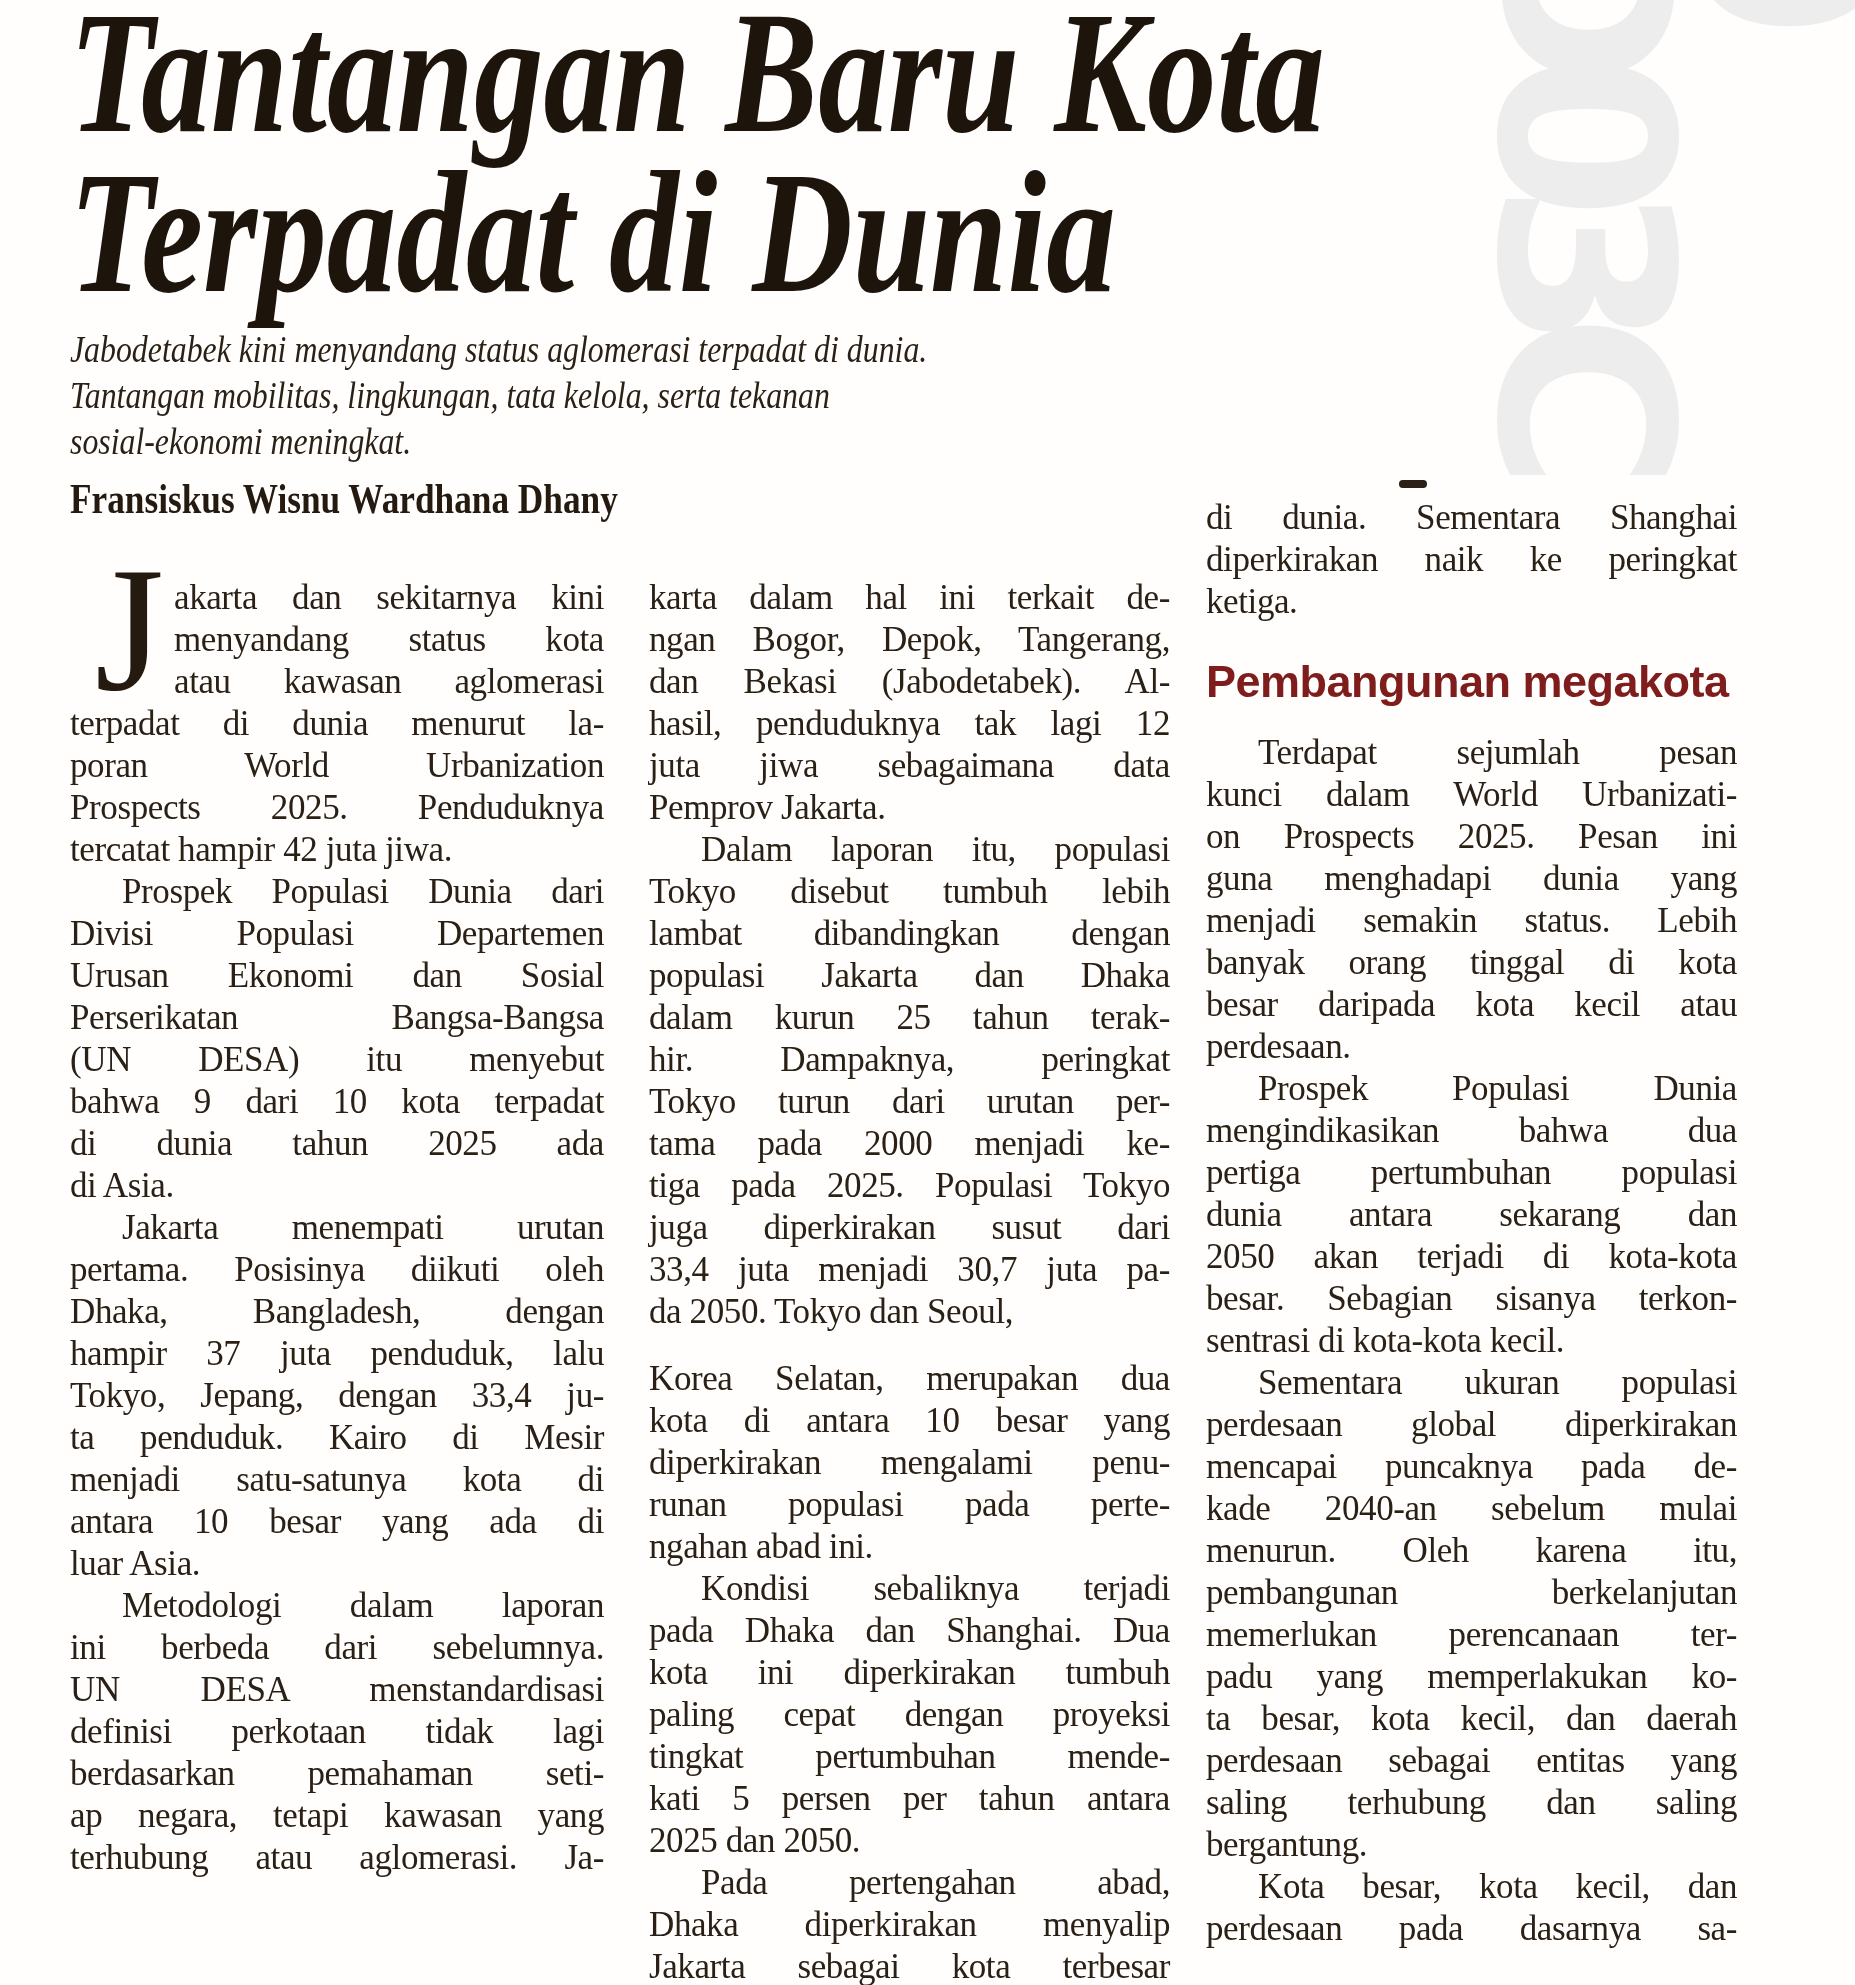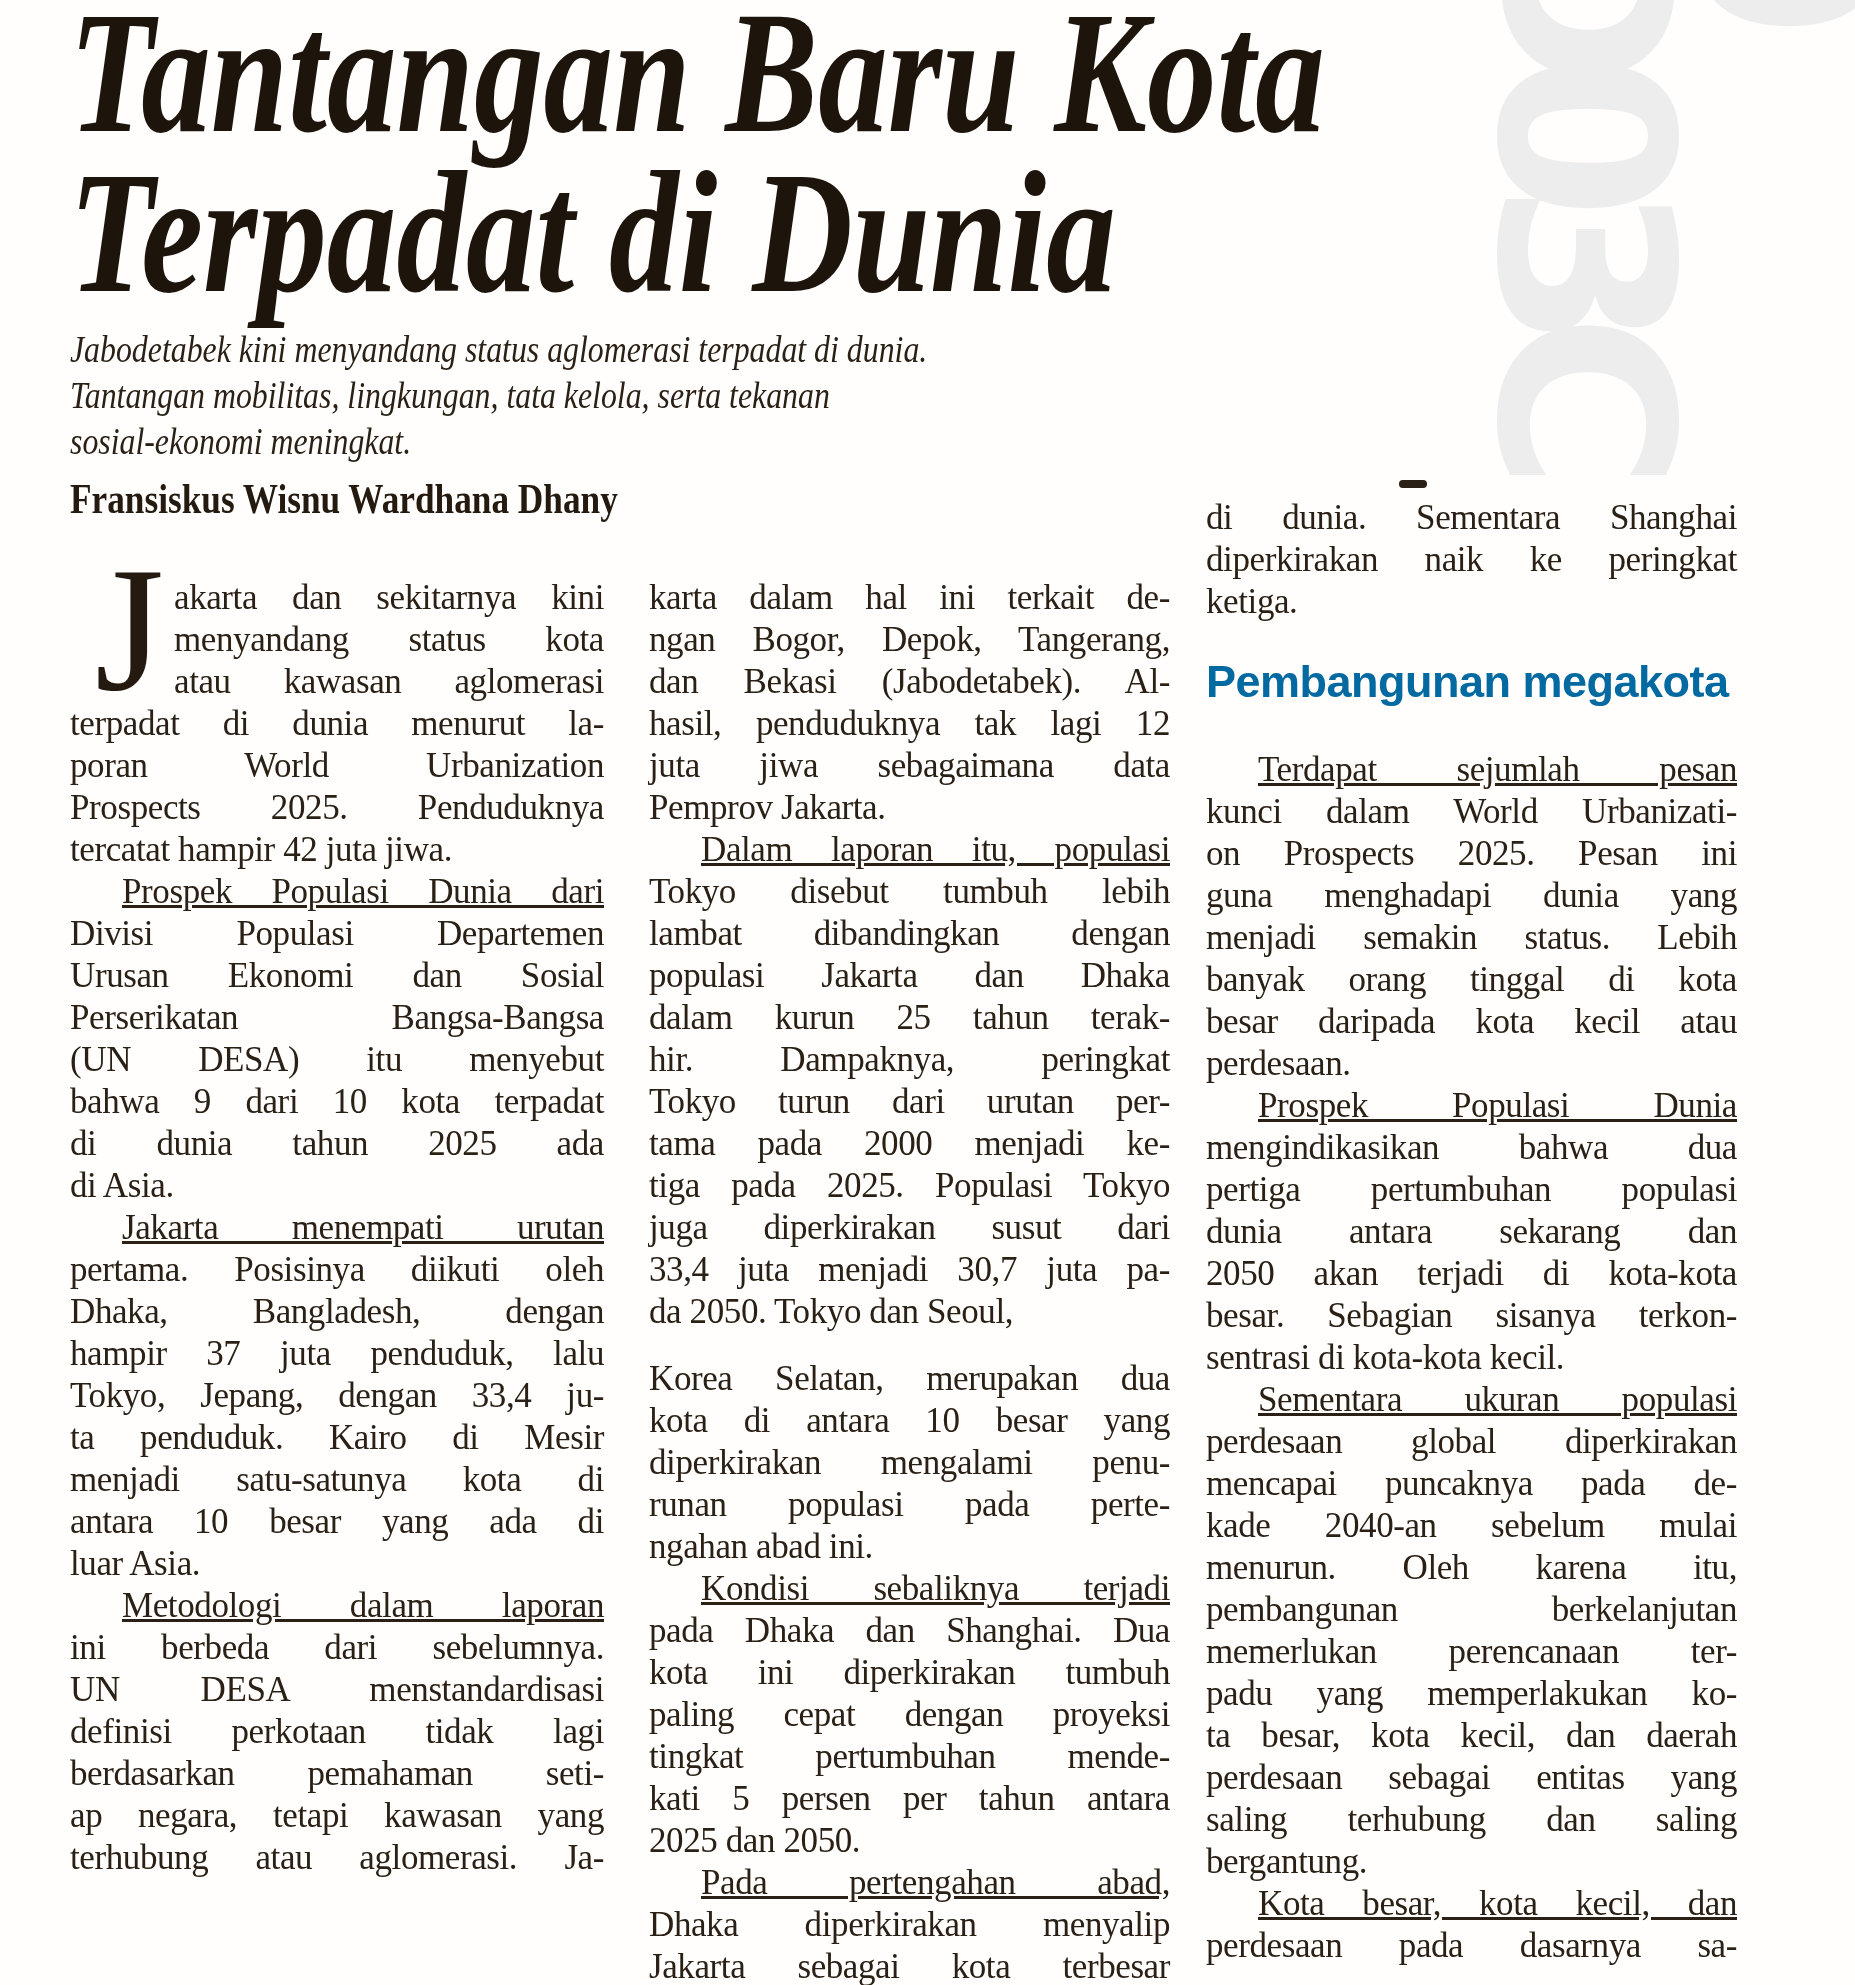--- a/index.html
+++ b/index.html
@@ -31,29 +31,29 @@
     font:700 43px/48px "Liberation Serif",serif;
     transform:scaleX(0.82);transform-origin:left top;color:#241a10;
   }
   .col{position:absolute;font-size:35px;line-height:42px;letter-spacing:-0.4px;color:#2a2015;}
   #col1{left:70px;top:577px;width:534px;}
   #col2{left:649px;top:577px;width:521px;}
   #col3{left:1206px;top:497px;width:531px;}
   .para{position:relative;margin:0;}
   .bl{height:42px;text-align:justify;text-align-last:justify;}
   .bl.endl{text-align-last:left;}
-  .bl.ind{padding-left:52px;text-decoration:underline;}
+  .bl.ind{padding-left:52px;}
   .bl.wrapL{padding-left:104px;}
   .dropcap{
     position:absolute;left:15px;top:-37px;width:89px;text-align:center;
     font-size:178px;line-height:1;letter-spacing:0;color:#241a10;
   }
   .subhead{
     font:700 45px/52px "Liberation Sans",sans-serif;letter-spacing:-0.5px;
-    color:#0369a1;margin:33px 0 41px 0;
+    color:#7f1d1d;margin:33px 0 24px 0;
   }
   .artifact-dash{
     position:absolute;left:1399px;top:480px;width:28px;height:8.3px;
     background:#2b2015;border-radius:3.7px;
   }
 </style>
 </head>
 <body>
 
 <div class="page">

